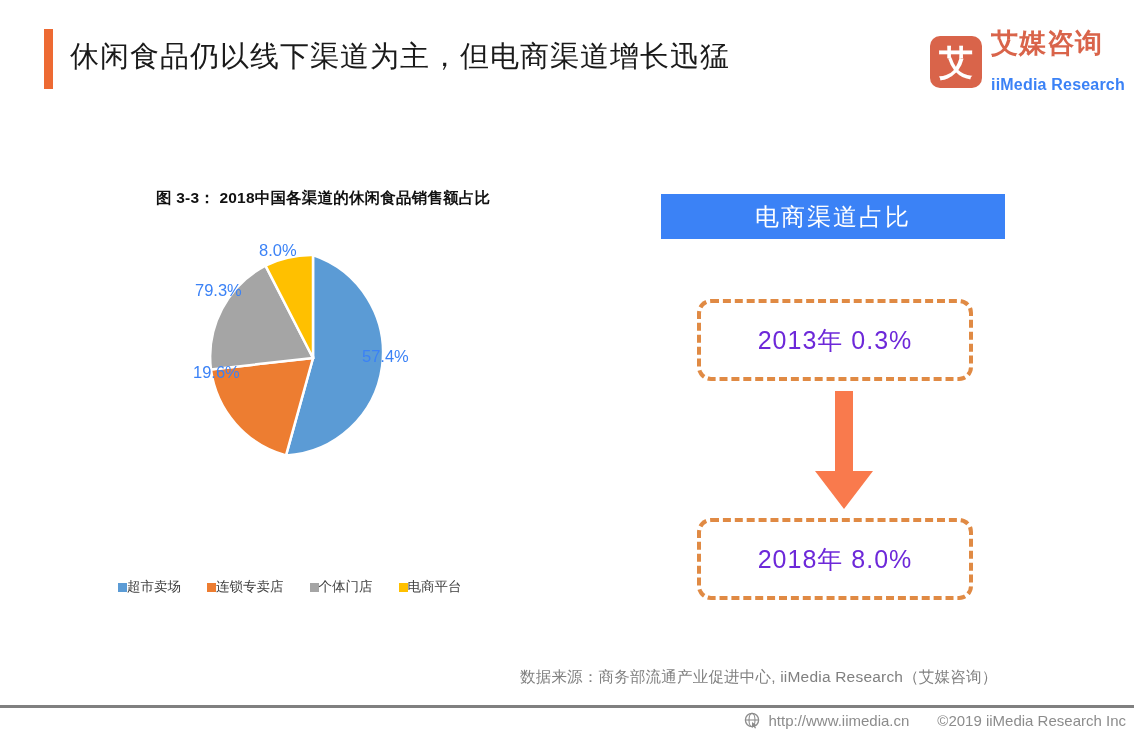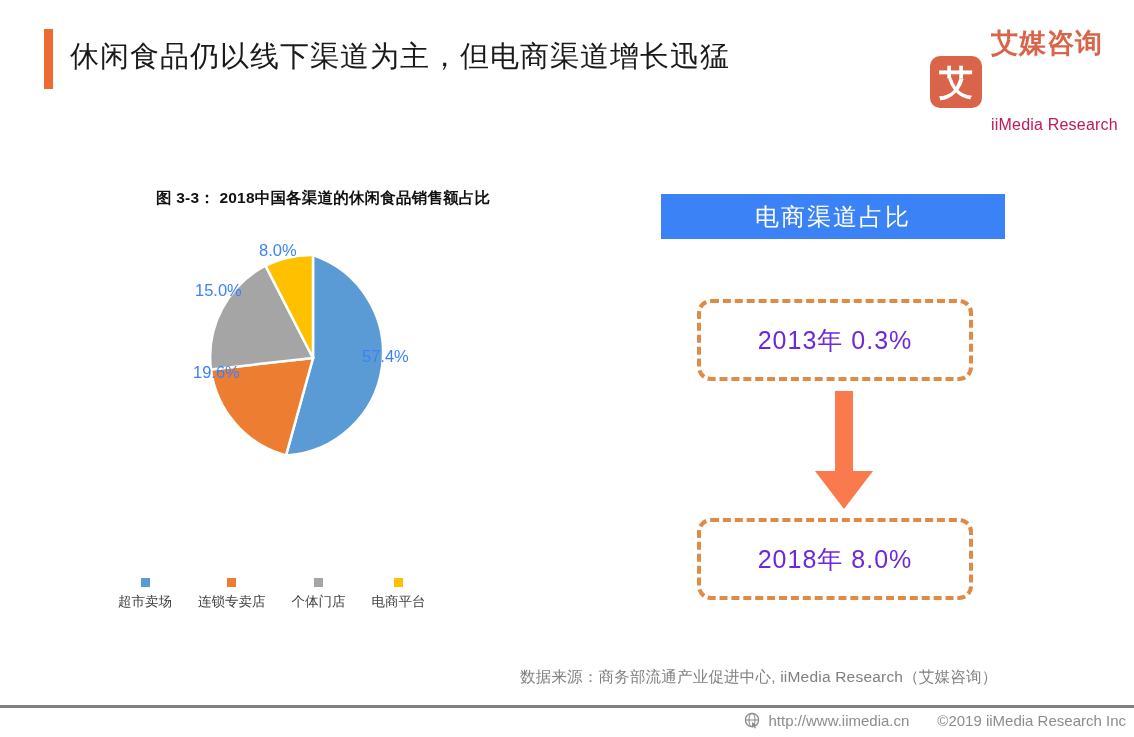--- a/index.html
+++ b/index.html
@@ -57,33 +57,32 @@
     color: #ffffff;
     font-size: 34px;
     font-weight: 700;
     line-height: 1;
     font-family: "DejaVu Sans", sans-serif;
   }
   .logo-text {
     display: flex;
     flex-direction: column;
     justify-content: center;
-    gap: 40px;
   }
   .logo-cn {
     font-size: 27px;
     font-weight: 700;
     color: #D9644A;
     letter-spacing: 1px;
     line-height: 30px;
   }
   .logo-en {
     font-size: 16px;
-    font-weight: 400;
-    color: #be185d;
+    font-weight: 700;
+    color: #3b82f6;
     letter-spacing: 0.2px;
     line-height: 20px;
     margin-top: 17px;
   }
 
   
   .chart-panel {
     position: absolute;
     left: 0; top: 170px;
     width: 600px; height: 450px;
@@ -115,23 +114,21 @@
   .legend {
     position: absolute;
     left: 118px; top: 408px;
     display: flex;
     align-items: center;
     gap: 26px;
   }
   .legend-item {
     display: flex;
     align-items: center;
-    gap: 6px;
-    white-space: nowrap;
-    flex-direction: column;
+    white-space: nowrap;
   }
   .legend-swatch {
     width: 9px; height: 9px;
     display: inline-block;
   }
   .legend-label {
     font-size: 13.5px;
     color: #404040;
   }
 
@@ -241,21 +238,21 @@
 
       <path fill="#ED7D31" stroke="#ffffff" stroke-width="2.5" d="M 103 103 L 76.02 200.40 A 103 103 0 0 1 0.94 114.44 Z"></path>
 
       <path fill="#A5A5A5" stroke="#ffffff" stroke-width="2.5" d="M 103 103 L 0.94 114.44 A 103 103 0 0 1 55.47 10.62 Z"></path>
 
       <path fill="#FFC000" stroke="#ffffff" stroke-width="2.5" d="M 103 103 L 55.47 10.62 A 103 103 0 0 1 103 0 Z"></path>
     </svg>
 
     <div class="pie-label dark" style="left:152px; top:92px;">57.4%</div>
     <div class="pie-label dark" style="left:-17px; top:108px;">19.6%</div>
-    <div class="pie-label dark" style="left:-15px; top:26px;">15.0%</div>
+    <div class="pie-label dark" style="left:-15px; top:26px;">79.3%</div>
     <div class="pie-label dark" style="left:49px; top:-14px;">8.0%</div>
   </div>
 
   <div class="legend">
     <div class="legend-item">
       <span class="legend-swatch" style="background:#5B9BD5;"></span>
       <span class="legend-label">超市卖场</span>
     </div>
     <div class="legend-item">
       <span class="legend-swatch" style="background:#ED7D31;"></span>

